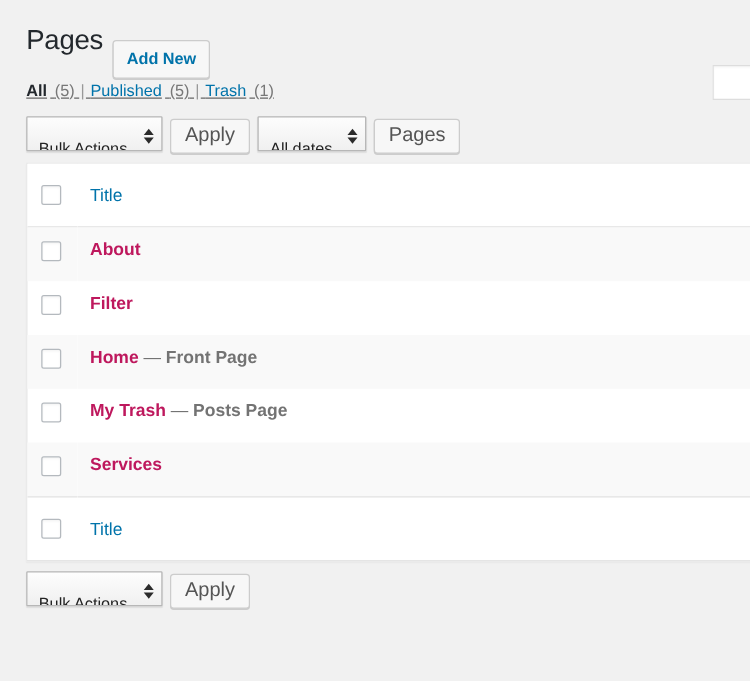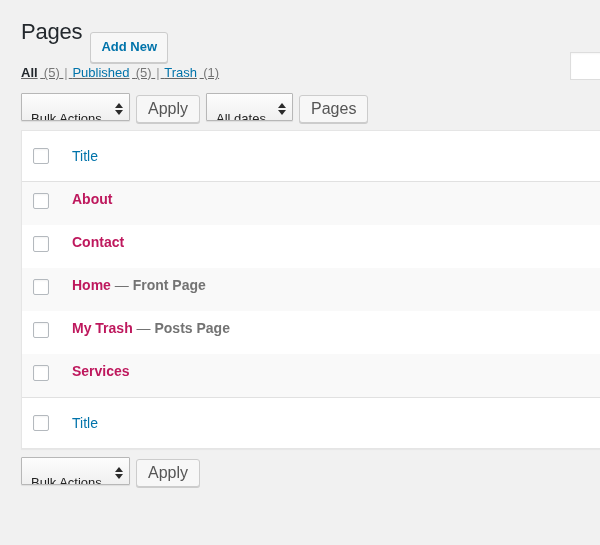--- a/index.html
+++ b/index.html
@@ -358,21 +358,21 @@
         <td>
           <a class="row-title">About</a>
         </td>
       </tr>
 
       <tr>
         <td class="cb-col">
           <input type="checkbox" class="cb" style="">
         </td>
         <td>
-          <a class="row-title">Contact</a>
+          <a class="row-title">Filter</a>
         </td>
       </tr>
 
       <tr class="alternate">
         <td class="cb-col">
           <input type="checkbox" class="cb" style="">
         </td>
         <td>
           <a class="row-title">Home</a><span class="post-state"> <span class="dash">—</span> <span>Front Page</span></span>
         </td>

